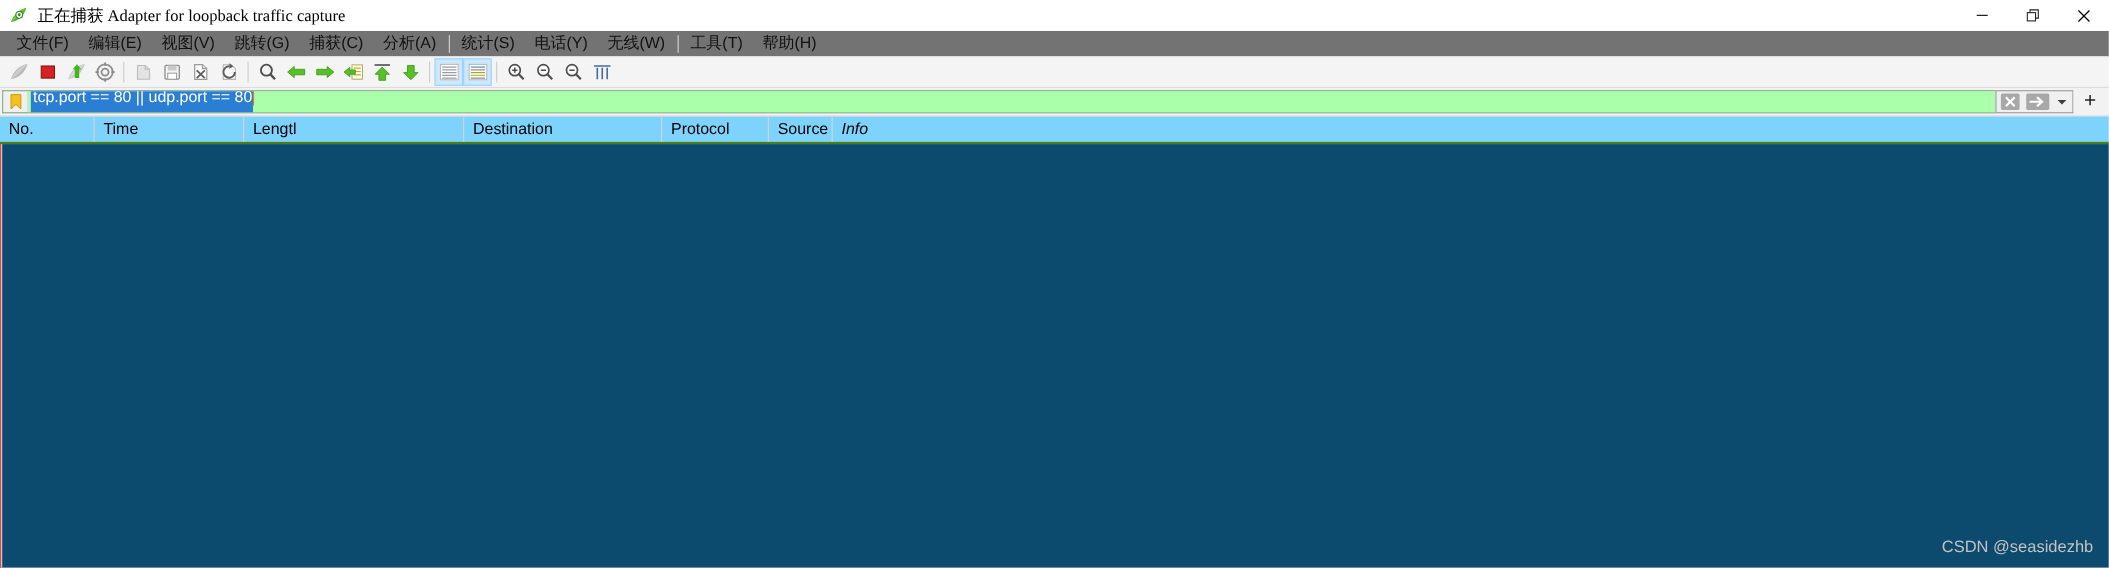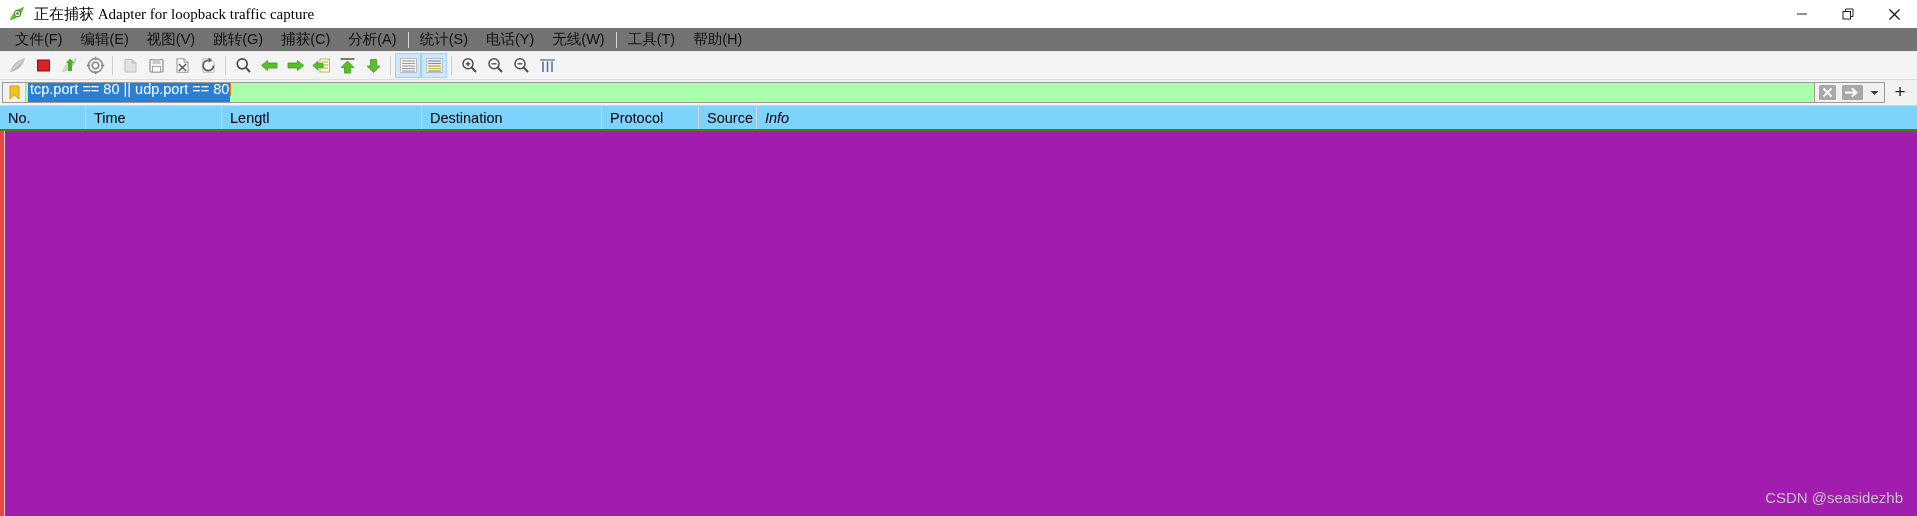--- a/index.html
+++ b/index.html
@@ -226,23 +226,23 @@
     box-sizing: border-box;
     border-right: 1px solid #d4d4d4;
     overflow: hidden;
     white-space: nowrap;
   }
   .col:last-child { border-right: none; font-style: italic; }
 
   
   .list-body {
     flex: 1;
-    background: #a21caf;
-    position: relative;
-    border-left: 4px solid #ef4444;
+    background: #0c4a6e;
+    position: relative;
+    border-left: 1px solid #ef4444;
   }
   .watermark {
     position: absolute;
     right: 14px;
     bottom: 10px;
     font-size: 15px;
     color: #c3c3c3;
     white-space: nowrap;
   }
   .vert-edge {

